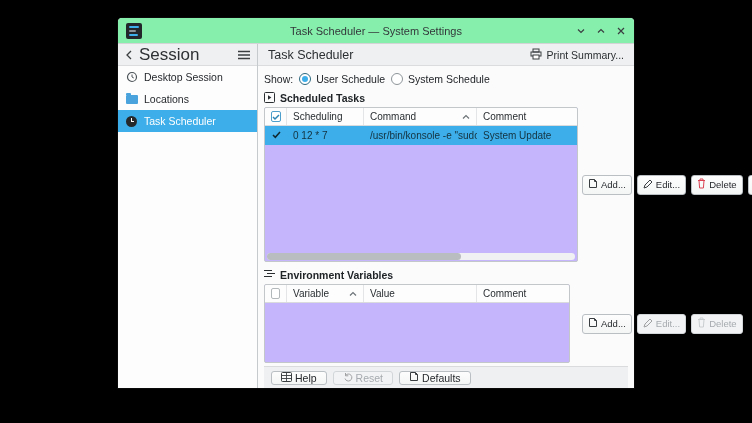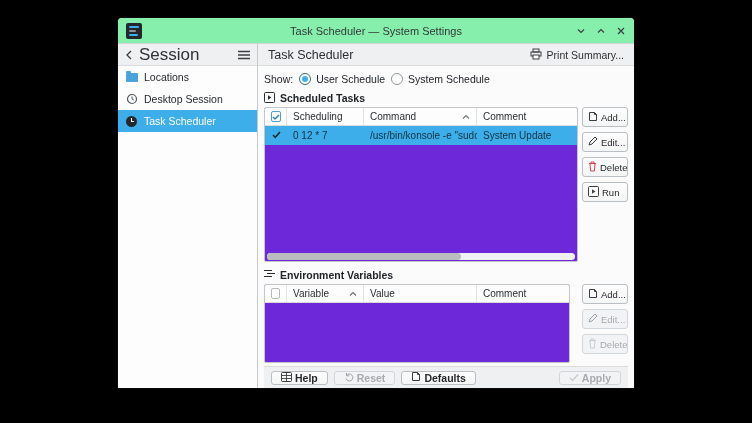--- a/index.html
+++ b/index.html
@@ -65,49 +65,49 @@
   .radio.on{ border-color:#2d697f; }
   .radio.on:before{ content:""; position:absolute; left:2px; top:2px; width:6px; height:6px;
     border-radius:50%; background:#3daee9;}
   .radio-group{ display:flex; align-items:center; gap:5px; }
   
   .section-label{ height:14px; flex:0 0 14px; margin-top:3px; display:flex; align-items:center; gap:5px;
     font-size:10.5px; font-weight:bold; color:#202427;}
   
   .tasks-area{ flex:0 0 155px; height:155px; margin-top:2px; display:flex; gap:4px;}
   .env-area{ flex:0 0 79px; height:79px; margin-top:2px; display:flex; gap:12px;}
-  .table{ flex:1; background:#6d28d9; border:1px solid #c3c7ca; border-radius:2px;
+  .table{ flex:1; background:#c4b5fd; border:1px solid #c3c7ca; border-radius:2px;
     display:flex; flex-direction:column; min-width:0; position:relative; overflow:hidden;}
   .t-header{ height:18px; flex:0 0 18px; display:flex; align-items:stretch;
     border-bottom:1px solid #d9dbdd; background:#fdfdfd; font-size:10px; color:#2a2e31;}
   .t-header .cell{ display:flex; align-items:center; padding:0 6px; border-right:1px solid #e3e5e7;}
   .cell.c-check{ width:22px; flex:0 0 22px; justify-content:center;}
   .cell.c-sched{ width:77px; flex:0 0 77px;}
   .cell.c-cmd{ width:113px; flex:0 0 113px;}
   .cell.c-comment{ flex:1; border-right:none !important;}
   .sort{ margin-left:auto; color:#6c7378; padding-left:4px;}
   .t-row{ height:19px; flex:0 0 19px; display:flex; align-items:stretch; font-size:10px;}
   .t-row.selected{ background:#3daee9; color:#14323f;}
   .t-row .cell{ display:flex; align-items:center; padding:0 6px; overflow:hidden; white-space:nowrap;}
   .checkbox{ width:11px; height:11px; border-radius:2px; background:#fff; border:1px solid #b3b8bb;
     display:flex; align-items:center; justify-content:center;}
   .checkbox.checked{ border-color:#4f9fcc; }
   .scrollbar-h{ position:absolute; left:2px; right:2px; bottom:1px; height:7px; border-radius:4px; background:#f0f1f2;}
   .scrollbar-h .thumb{ position:absolute; left:0; top:0; height:7px; width:63%; border-radius:4px; background:#b9bdc0;}
   
-  .btn-col{ width:46px; flex:0 0 46px; display:flex; flex-direction:column; gap:5px;}
+  .btn-col{ width:46px; flex:0 0 46px; display:flex; flex-direction:row; gap:5px;align-items:center;}
   .btn{ height:20px; background:linear-gradient(#fdfdfd,#f4f5f5); border:1px solid #b9bfc3; border-radius:3px;
     display:flex; align-items:center; justify-content:flex-start; gap:3px; padding:0 5px;
     font-size:9.5px; color:#26292c; white-space:nowrap;}
   .btn.disabled{ color:#a6abaf; border-color:#d3d6d9; background:#f2f3f4;}
   .btn.disabled svg{ opacity:.45; }
   
   .footer{ flex:1; margin-top:3px; border-top:1px solid #d9dbdc; background:#eff0f1;
     display:flex; align-items:center; padding:0 7px; gap:6px;}
-  .fbtn{ height:14px; padding:0 9px; font-size:10.5px;font-weight:bold;}
+  .fbtn{ height:14px; padding:0 9px; font-size:10.5px;}
   .footer .right{ margin-left:auto; }
 </style>
 </head>
 <body>
 
 <div class="window">
 
   <div class="titlebar">
     <div class="win-icon">
         <i></i>
@@ -142,32 +142,32 @@
               <path d="M6 1L2 5l4 4" fill="none" stroke="#3a3e41" stroke-width="1.3"></path>
             </svg></span>
         <span>Session</span>
         <span class="spacer"></span>
         <span><svg width="12" height="10" viewBox="0 0 12 10">
               <path d="M0 1.5h12M0 5h12M0 8.5h12" stroke="#3a3e41" stroke-width="1.4"></path>
             </svg></span>
       </div>
       <div class="side-item">
         <span class="icon13">
-            <span class="folder"></span>
-          </span>
-        <span>Locations</span>
-      </div>
-      <div class="side-item">
-        <span class="icon13">
           <svg width="12" height="12" viewBox="0 0 12 12">
               <circle cx="6" cy="6" r="4.5" fill="none" stroke="#4d5458" stroke-width="1.2"></circle>
               <path d="M6 3.5V6l1.8 1" fill="none" stroke="#4d5458" stroke-width="1"></path>
             </svg>
         </span>
         <span>Desktop Session</span>
+      </div>
+      <div class="side-item">
+        <span class="icon13">
+            <span class="folder"></span>
+          </span>
+        <span>Locations</span>
       </div>
       <div class="side-item selected">
         <span class="icon13">
             <span class="clock-dark"></span>
           </span>
         <span>Task Scheduler</span>
       </div>
     </div>
 
     <div class="content">
@@ -343,23 +343,17 @@
                 </svg></span>
             <span>Reset</span>
           </div>
           <div class="btn fbtn">
             <span><svg width="10" height="11" viewBox="0 0 10 11">
                   <path d="M1.5 1.5h5l2 2v6h-7z" fill="none" stroke="#3a3e41"></path>
                   <path d="M6.5 1.5v2h2" fill="none" stroke="#3a3e41"></path>
                 </svg></span>
             <span>Defaults</span>
           </div>
-          <div class="btn fbtn disabled right">
-            <span><svg width="10" height="9" viewBox="0 0 10 9">
-                  <path d="M1 5l2.5 2.5L9 1.5" fill="none" stroke="#9aa0a4" stroke-width="1.4"></path>
-                </svg></span>
-            <span>Apply</span>
-          </div>
         </div>
       </div>
     </div>
   </div>
 </div>
 
 </body></html>

